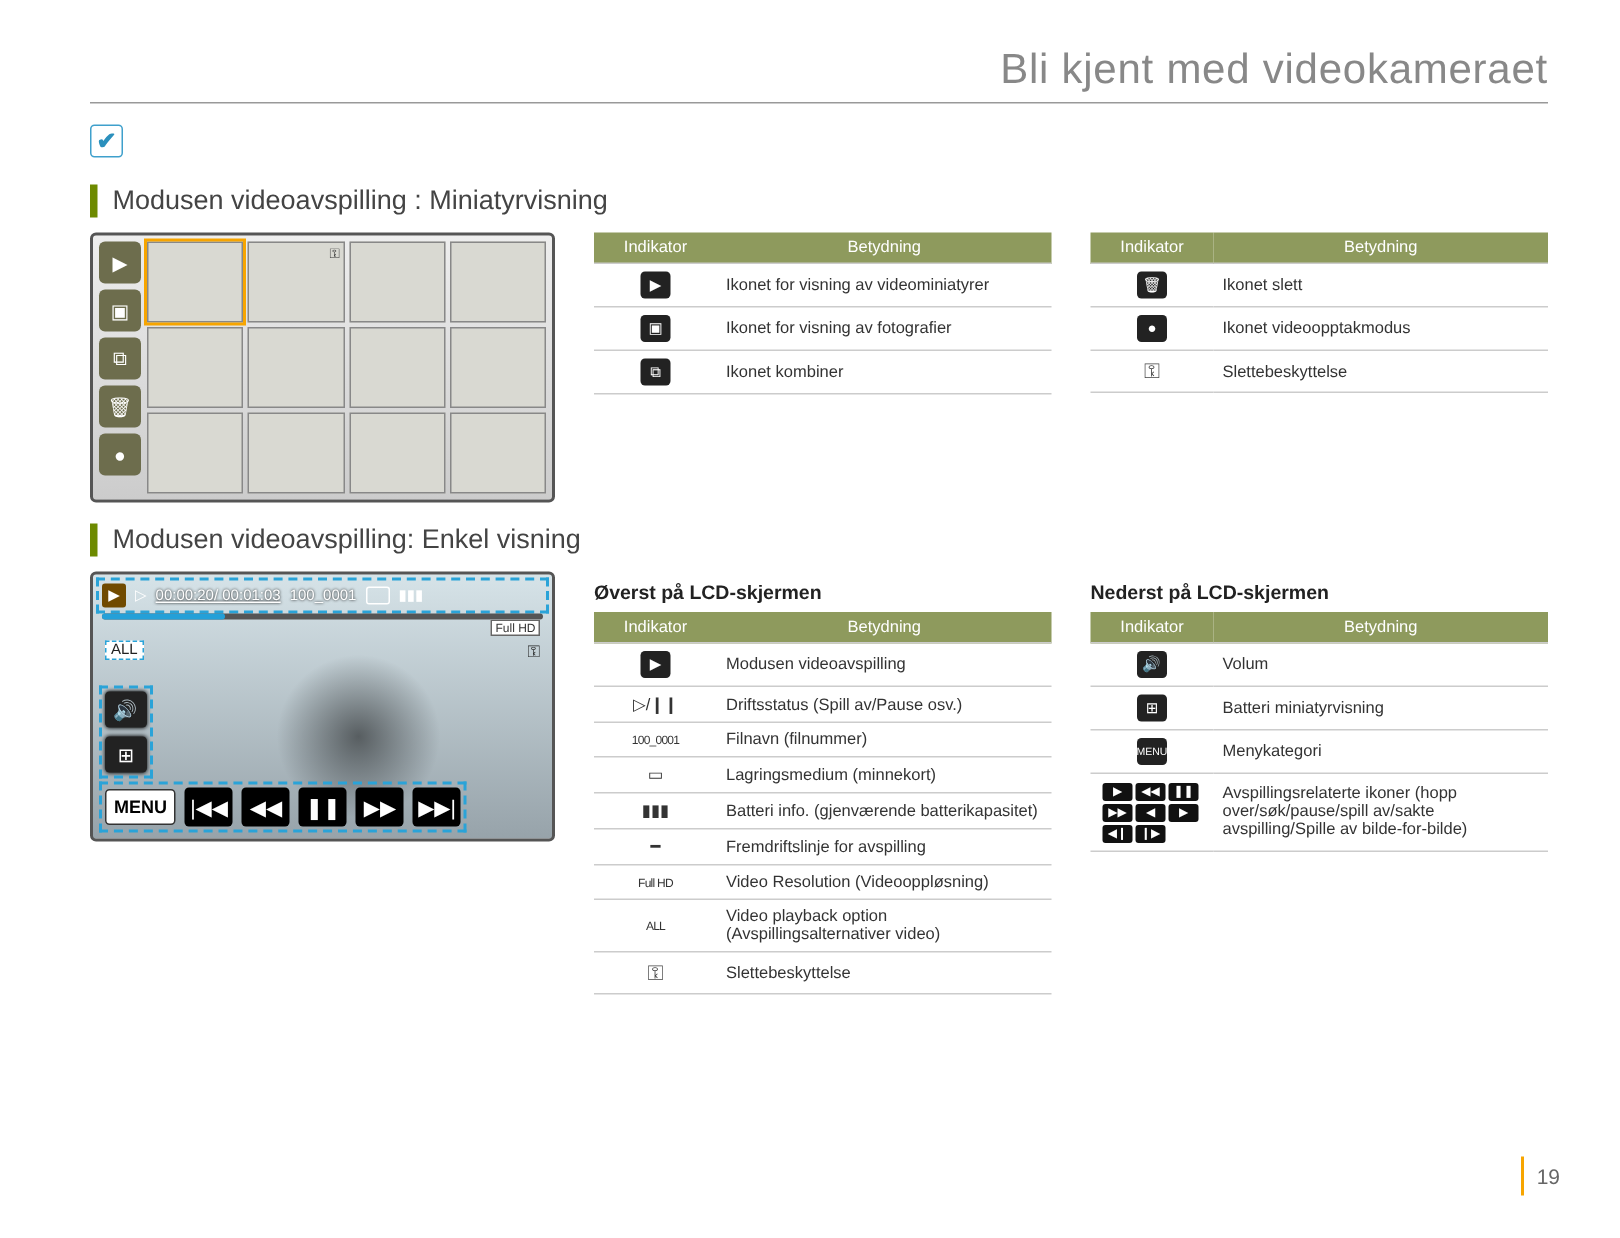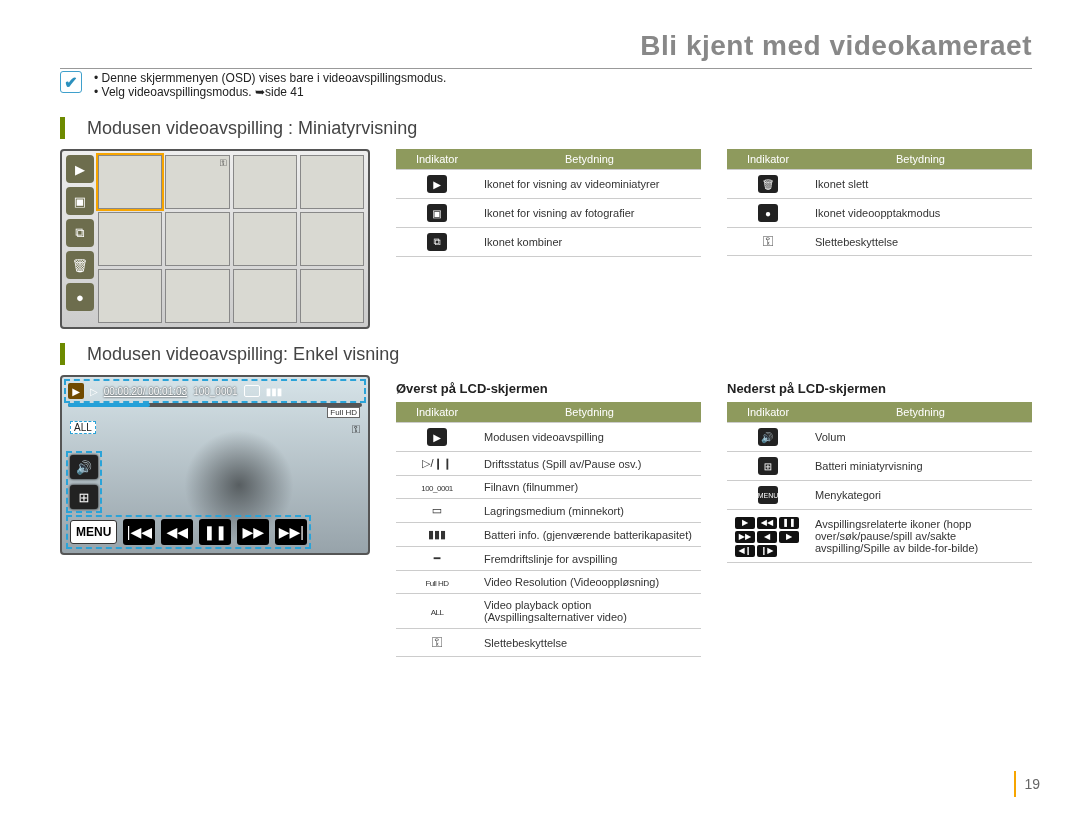--- a/index.html
+++ b/index.html
@@ -8,48 +8,47 @@
     font-size: 12px;
     color: #333;
     background: #fff;
     width: 1080px;
     height: 825px;
     position: relative;
     padding: 30px 48px 30px 60px;
   }
   h1.page-title {
     font-size: 28px;
-    font-weight: 700;
+    font-weight: 400;
     color: #888;
     text-align: right;
     border-bottom: 1px solid #999;
     padding-bottom: 6px;
-    margin-bottom: 2px;
+    margin-bottom: 14px;
     letter-spacing: .5px;
   }
   .notes {
     display: flex;
     align-items: flex-start;
     gap: 12px;
     margin-bottom: 18px;
   }
   .notes .check {
     width: 22px; height: 22px;
     border: 1px solid #3fa0cc;
     border-radius: 3px;
     display:flex;align-items:center;justify-content:center;
     color:#2b90bd;font-weight:bold;font-size:16px;
   }
   .notes ul { list-style: none; font-size: 12px; color:#222; }
   .notes ul li::before { content: "• "; }
 
   .section-heading {
     display: flex;
-    align-items: center;
-    gap: 22px;
+    gap: 10px;
     margin: 14px 0 10px;
   }
   .section-heading .bar {
     width: 5px; height: 22px; background:#6d8a00;
   }
   .section-heading h2 {
     font-size: 18px; font-weight: 400; color:#444;
   }
   .subheading { font-size:13px; font-weight:bold; color:#222; margin: 6px 0; }
 
@@ -202,24 +201,20 @@
 
   .dashed{outline:2px dashed #2aa3d8;outline-offset:2px;}
 </style>
 </head>
 <body>
 
 <h1 class="page-title">Bli kjent med videokameraet</h1>
 
 <div class="notes">
   <div class="check">✔</div>
-  <ul>
-    <li>Denne skjermmenyen (OSD) vises bare i videoavspillingsmodus.</li>
-    <li>Velg videoavspillingsmodus. ➥side 41</li>
-  </ul>
 </div>
 
 <div class="section-heading">
   <div class="bar"></div>
   <h2>Modusen videoavspilling : Miniatyrvisning</h2>
 </div>
 
 <div class="row">
   <div class="thumb-panel">
     <div class="side">

